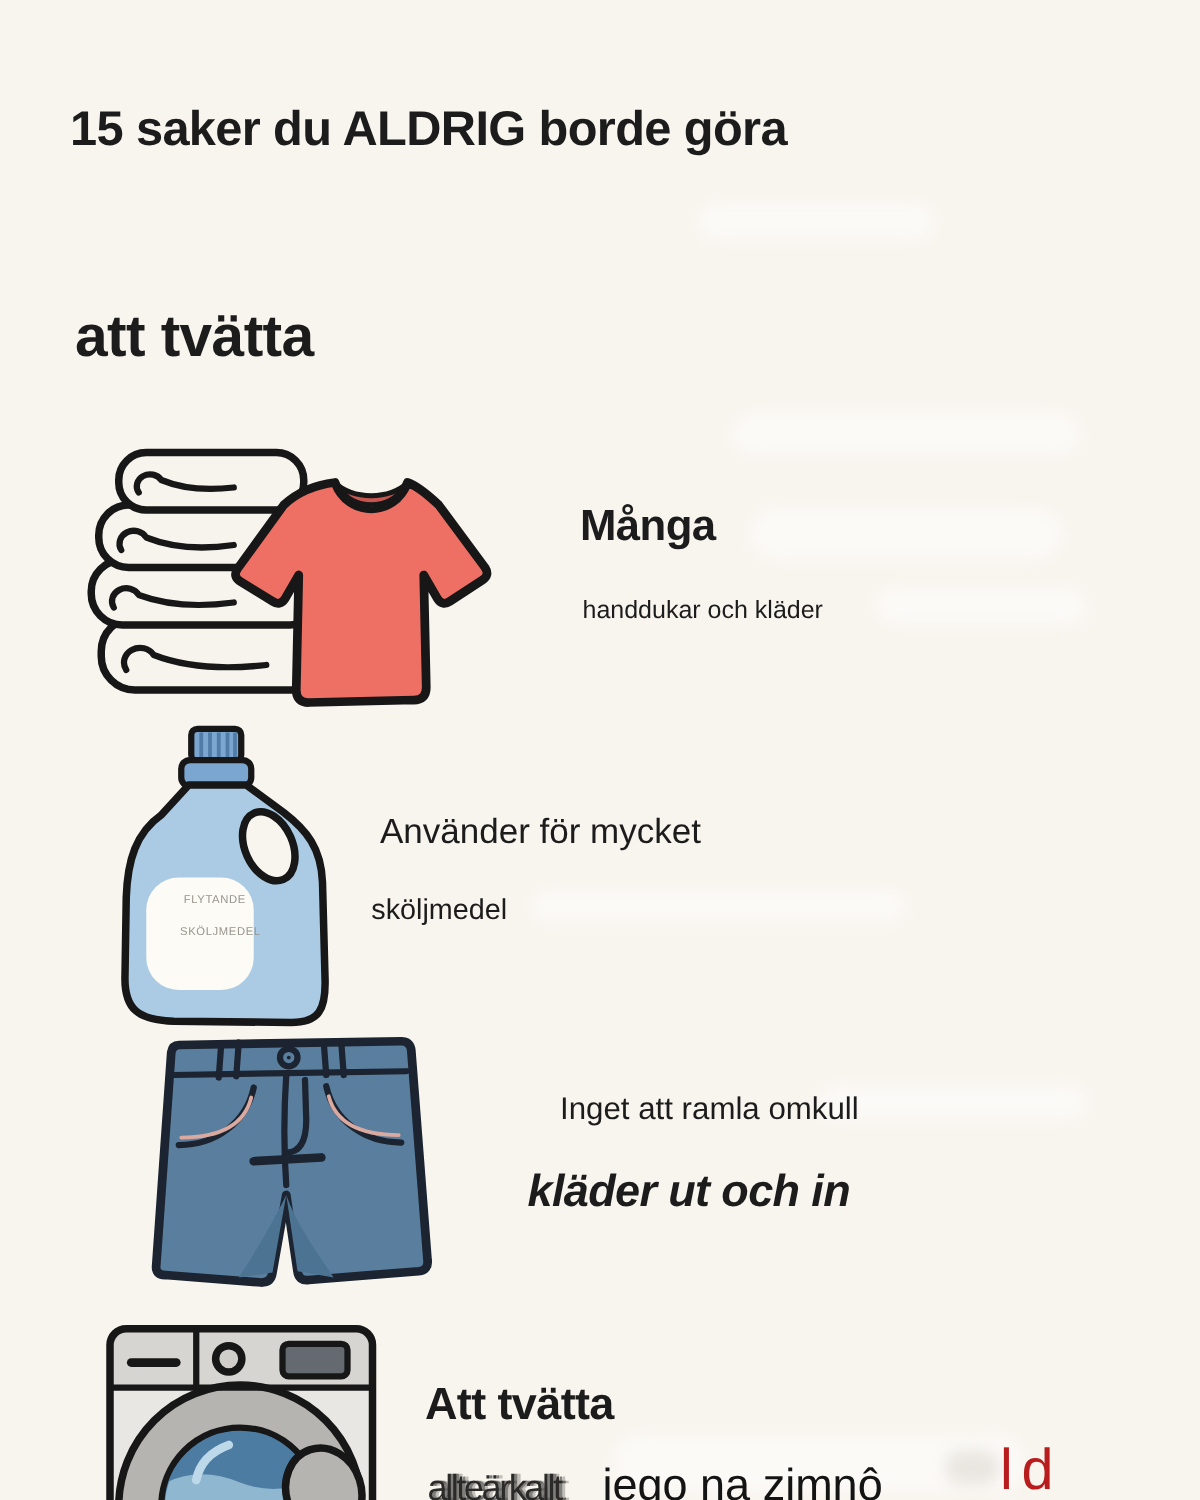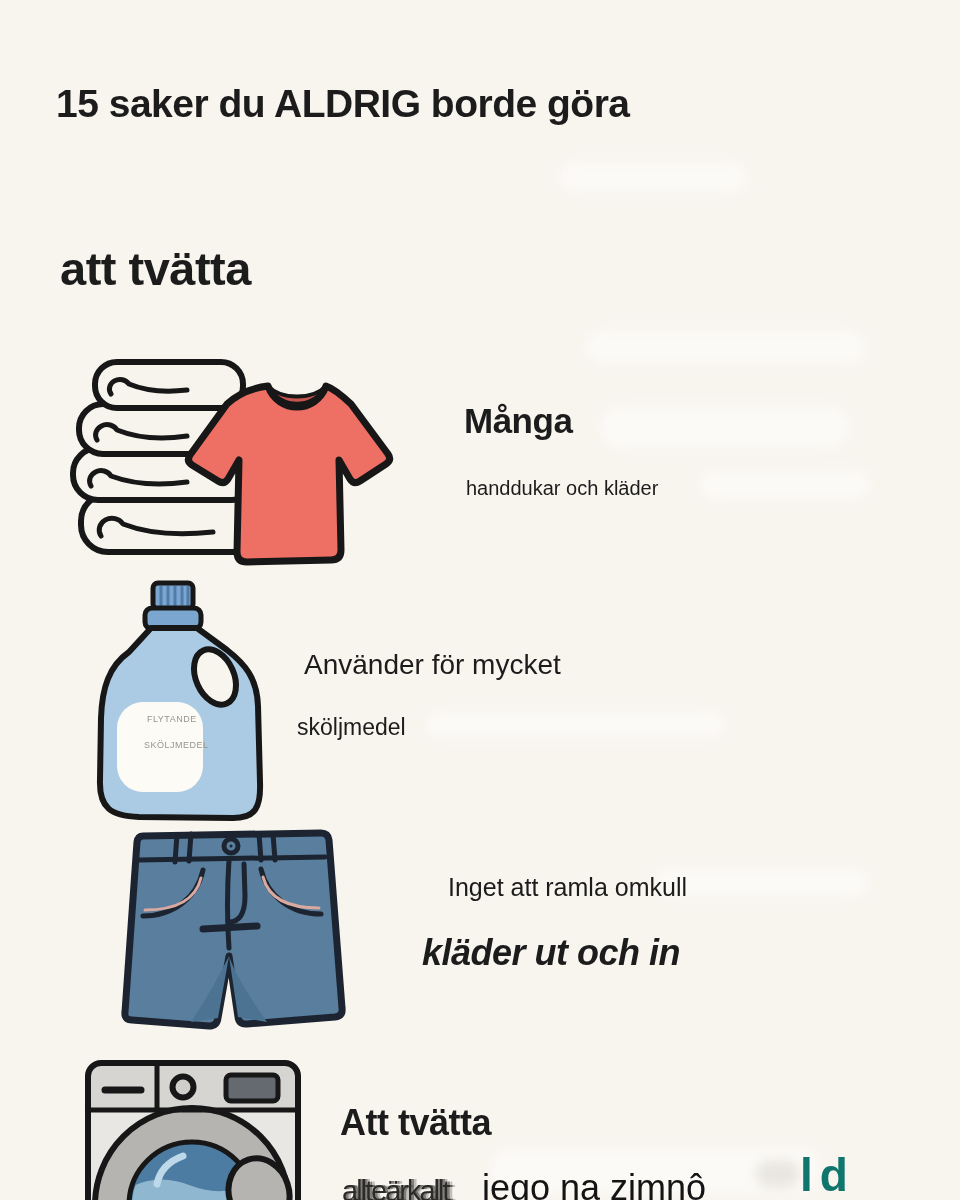--- a/index.html
+++ b/index.html
@@ -6,21 +6,21 @@
   .canvas{
     position:relative;width:942px;height:1200px;overflow:hidden;
     background:#f8f4ee;color:#1c1c1c;
     font-family:"Liberation Sans",sans-serif;
   }
   .abs{position:absolute;line-height:1.12;white-space:nowrap;}
   .w600{font-weight:600;letter-spacing:-0.5px;}
   .smudge{position:absolute;background:#ffffff;opacity:.55;filter:blur(6px);border-radius:20px;pointer-events:none;}
   .smudge.gray{background:#cfc9c0;opacity:.4;}
   .garbled-overlap{letter-spacing:-2px;color:#2a2a28;text-shadow:2.5px 0 0 rgba(30,30,28,.55),5px 0 0 rgba(30,30,28,.25);}
-  .stray{font-weight:700;letter-spacing:7px;color:#0f766e;}
+  .stray{font-weight:400;letter-spacing:7px;color:#b91c1c;}
   svg{position:absolute;display:block;}
 </style>
 </head>
 <body>
 
 <div class="canvas">
 
   <div class="smudge" style="left:558px;top:162px;width:190px;height:30px;"></div>
   <div class="smudge" style="left:585px;top:330px;width:280px;height:34px;"></div>
   <div class="smudge" style="left:600px;top:406px;width:250px;height:42px;"></div>

